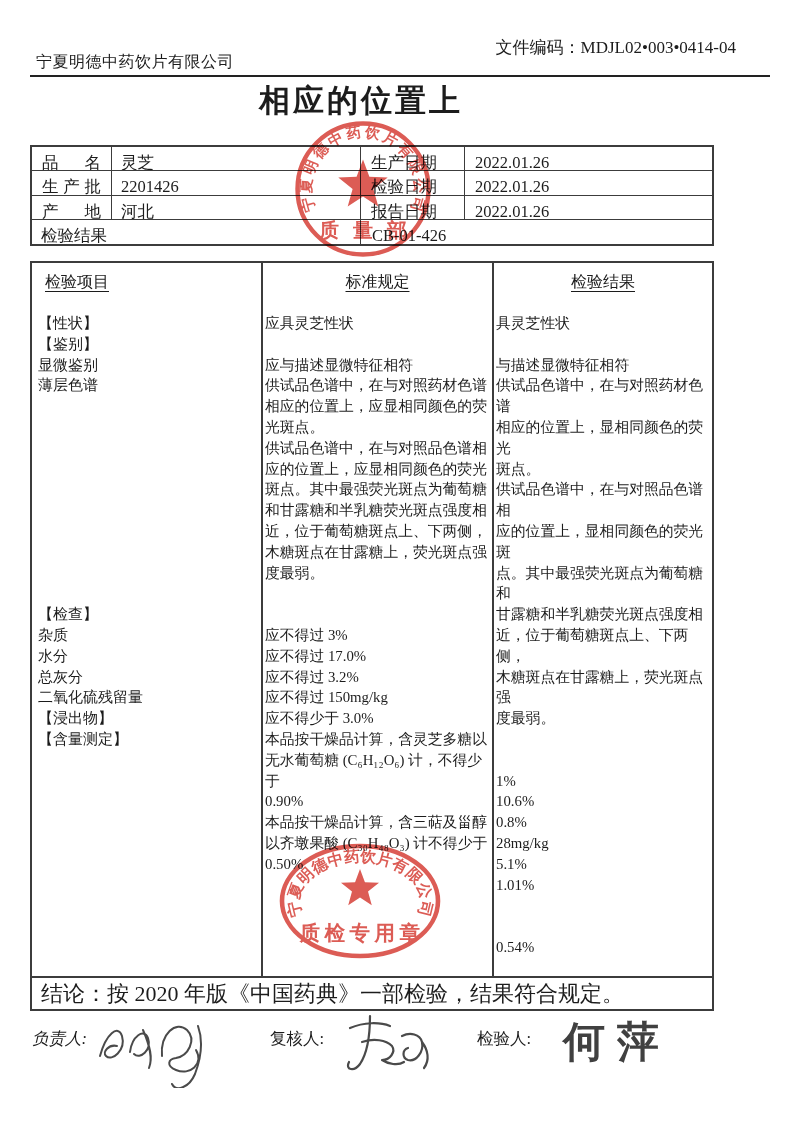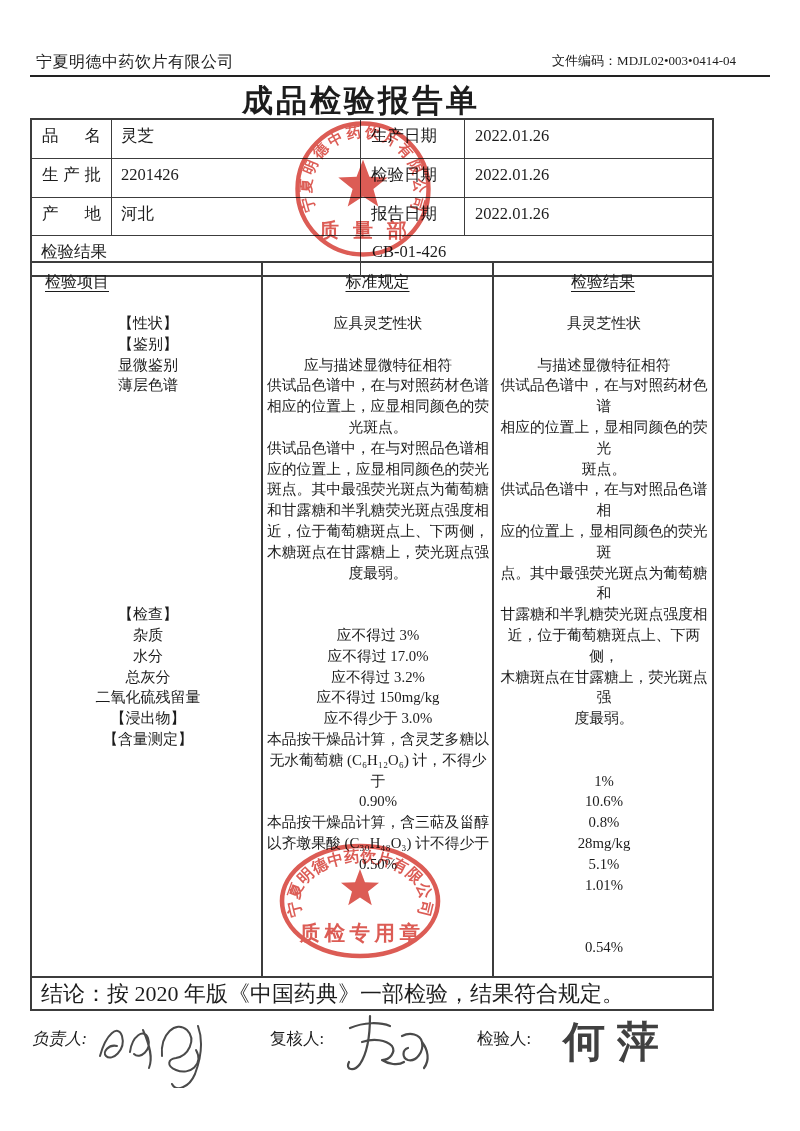--- a/index.html
+++ b/index.html
@@ -3,26 +3,26 @@
 <meta charset="utf-8">
 <style>
   html,body { margin:0; padding:0; background:#ffffff; }
   .page {
     position:relative; width:800px; height:1131px; background:#ffffff;
     font-family:"Liberation Serif","DejaVu Serif",serif; color:#1c1c1c;
     overflow:hidden;
   }
   
   .hdr-company { position:absolute; left:36px; top:52px; font-size:16px; letter-spacing:0.5px; }
-  .hdr-code { position:absolute; right:64px; top:52px; font-size:13px; }
+  .hdr-code { position:absolute; right:64px; top:36px; font-size:17px; }
   .hdr-rule { position:absolute; left:30px; top:75px; width:740px; height:0; border-top:2px solid #222; }
   .doc-title { position:absolute; left:30px; top:80px; width:662px; text-align:center;
     font-size:31px; font-weight:bold; letter-spacing:3px; }
   
-  .info-table { position:absolute; left:30px; top:118px; width:684px; height:159px;
+  .info-table { position:absolute; left:30px; top:145px; width:684px; height:101px;
     border:2px solid #3c3c3c; box-sizing:border-box; display:grid;
     grid-template-columns:80px 249px 104px 1fr; grid-template-rows:1fr 1fr 1fr 1fr;
     font-size:16.5px; }
   .info-table > div { box-sizing:border-box; line-height:30px; padding-top:1px;
     border-right:1.6px solid #3c3c3c; border-bottom:1.6px solid #3c3c3c; overflow:hidden; }
   .info-table > .no-r { border-right:none; }
   .info-table > .no-b { border-bottom:none; }
   .lbl { padding-left:9px; }
   .spread { padding:0 10px; text-align:justify; text-align-last:justify; }
   .val { padding-left:9px; }
@@ -33,21 +33,21 @@
   
   .main-table { position:absolute; left:30px; top:261px; width:684px; height:717px;
     border:2px solid #3c3c3c; box-sizing:border-box; }
   .vline { position:absolute; top:0; bottom:0; width:1.6px; background:#3c3c3c; }
   .v1 { left:229px; } .v2 { left:460px; }
   .mth { position:absolute; top:9px; font-size:16px; }
   .mth span { text-decoration:underline; text-underline-offset:4px; }
   .mth1 { left:13px; width:216px; }
   .mth2 { left:231px; width:229px; text-align:center; }
   .mth3 { left:462px; width:218px; text-align:center; }
-  .tcol { position:absolute; top:50px; white-space:pre-line; line-height:20.8px;text-align:center; }
+  .tcol { position:absolute; top:50px; white-space:pre-line; line-height:20.8px; }
   .tc1 { left:6px;   width:220px; font-size:15px; }
   .tc2 { left:233px; width:226px; font-size:14.8px; }
   .tc3 { left:464px; width:216px; font-size:14.8px; }
   
   .conclusion { position:absolute; left:30px; top:976px; width:684px; height:35px;
     border:2px solid #3c3c3c; box-sizing:border-box; font-size:22px;
     line-height:31px; padding-left:9px; }
   
   .sig-label { position:absolute; font-size:16.5px; }
   .sl1 { left:32px;  top:1028px;font-style:italic; }
@@ -61,21 +61,21 @@
 </style>
 </head>
 <body>
 
 <div class="page">
 
   <div class="hdr-company">宁夏明德中药饮片有限公司</div>
   <div class="hdr-code"><span>文件编码：</span><span>MDJL02•003•0414-04</span></div>
   <div class="hdr-rule"></div>
 
-  <div class="doc-title">成品检验报告单</div>
+  <div class="doc-title">相应的位置上</div>
 
   <div class="info-table">
     <div class="lbl spread">品名</div>
     <div class="val">灵芝</div>
     <div class="dlbl">生产日期</div>
     <div class="dval no-r">2022.01.26</div>
 
     <div class="lbl spread">生产批号</div>
     <div class="val">2201426</div>
     <div class="dlbl">检验日期</div>

